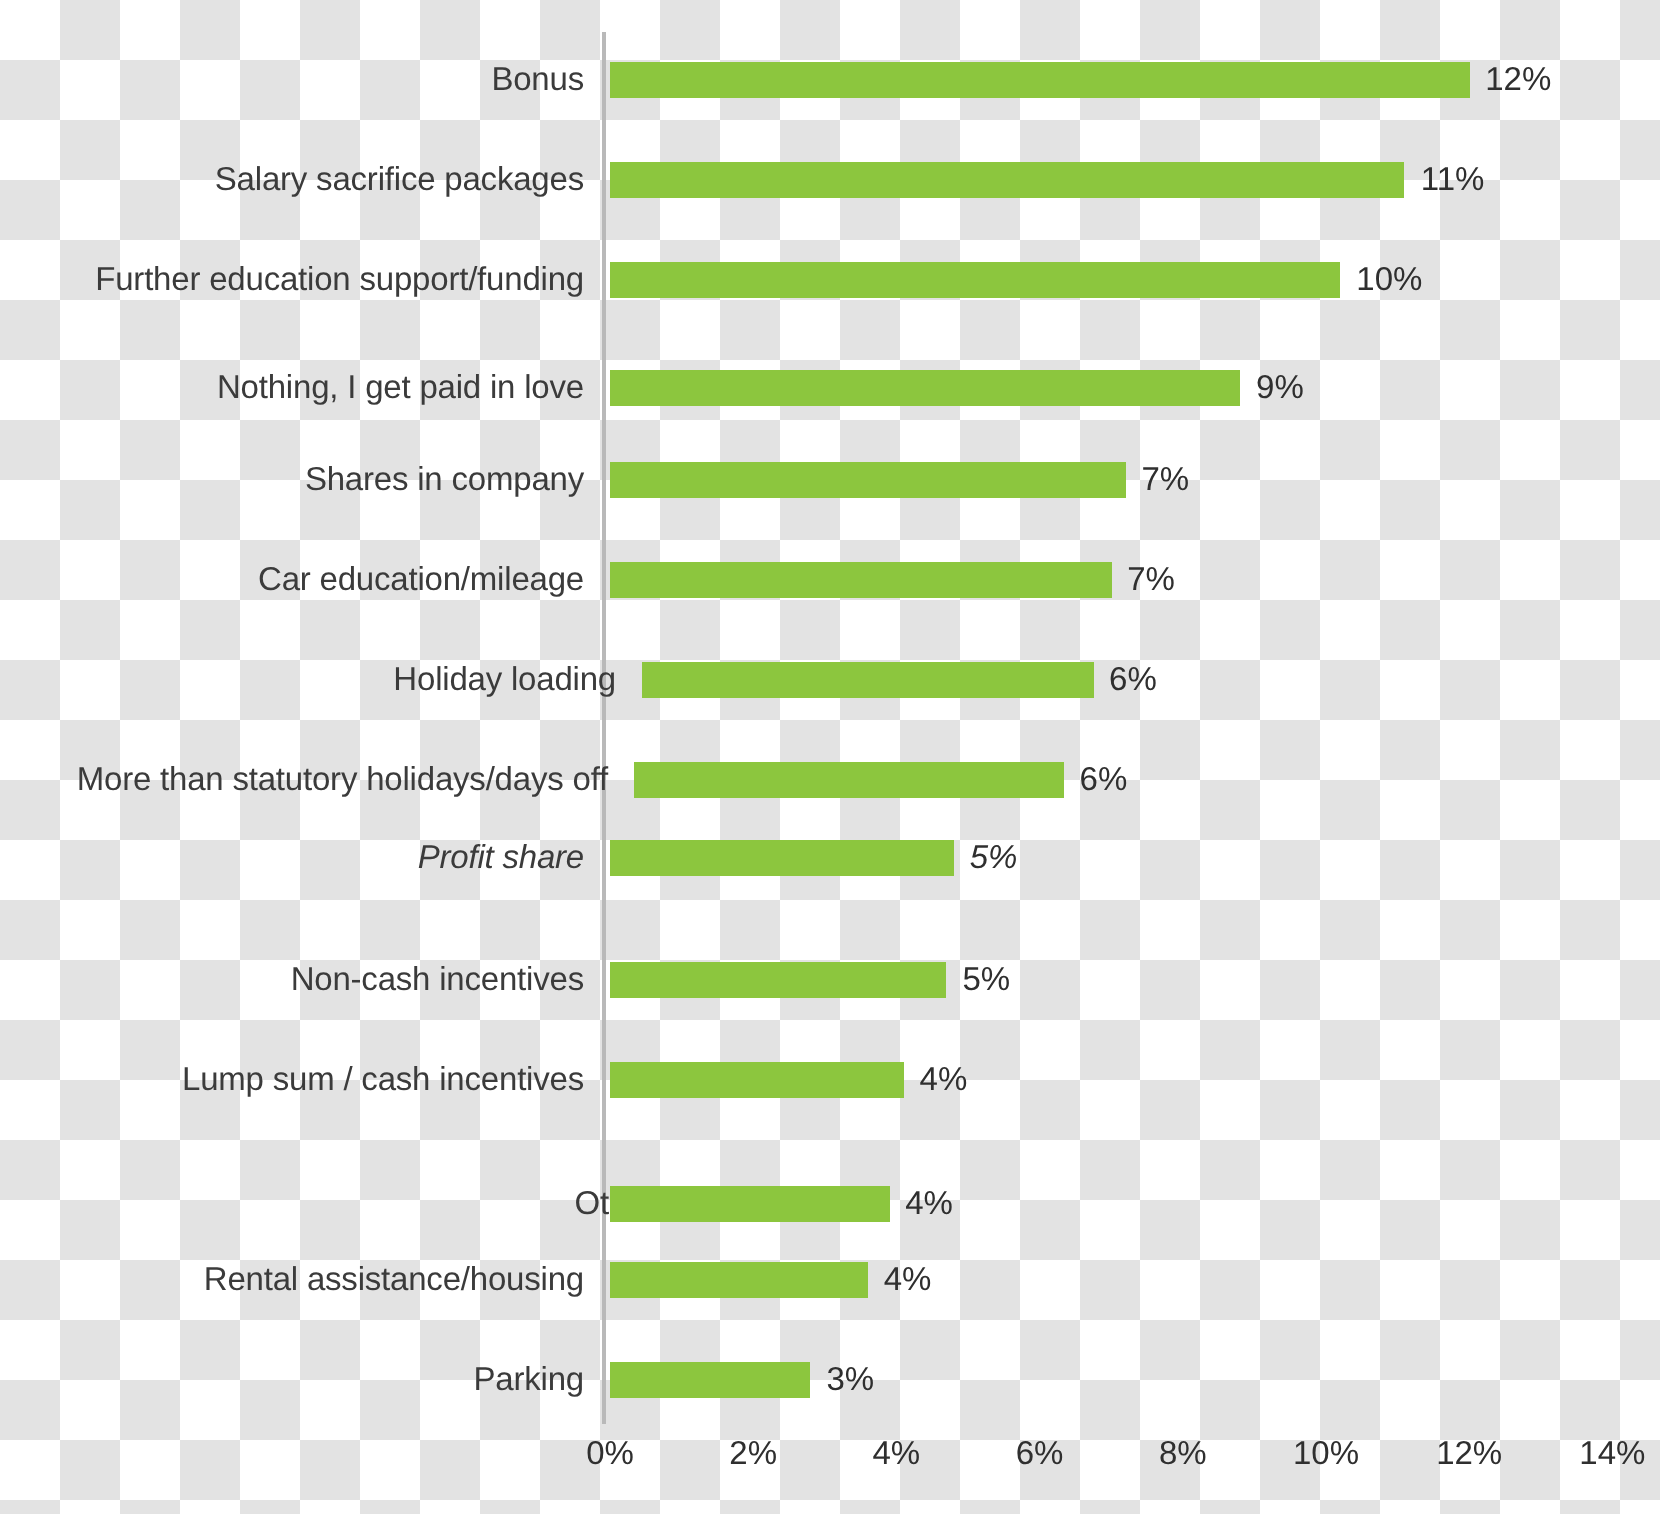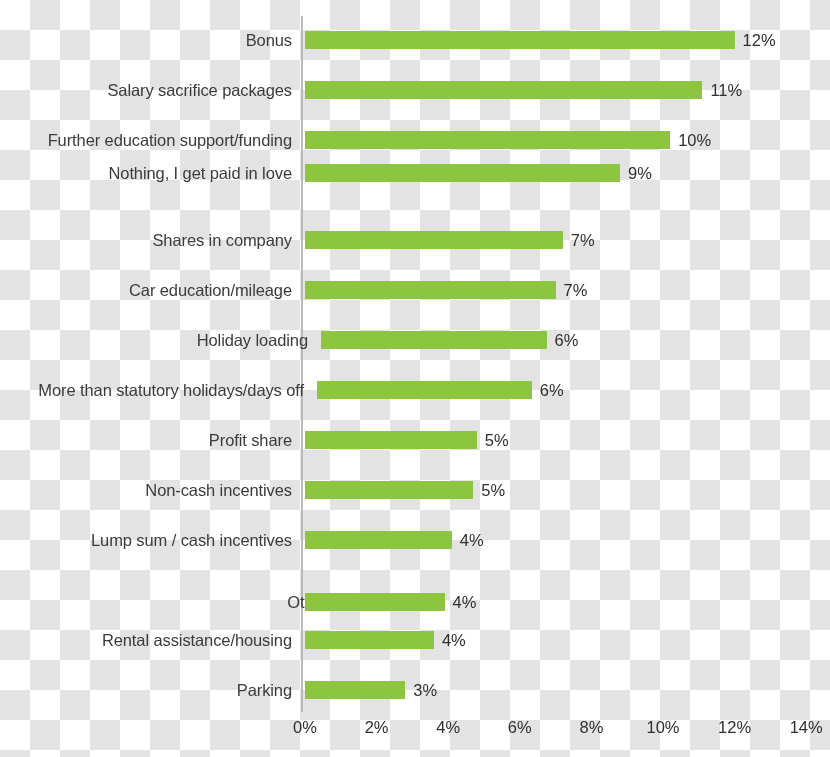--- a/index.html
+++ b/index.html
@@ -113,21 +113,21 @@
         <div class="row" style="top: 65px;">
           <div class="cat-label">Salary sacrifice packages</div>
           <div class="bar" style="width: 397.38px; background: rgb(140, 198, 62);"></div>
           <div class="val-label" style="left: 710.38px;">11%</div>
         </div>
         <div class="row" style="top: 115px;">
           <div class="cat-label">Further education support/funding</div>
           <div class="bar" style="width: 365.16px; background: rgb(140, 198, 62);"></div>
           <div class="val-label" style="left: 678.16px;">10%</div>
         </div>
-        <div class="row" style="top: 148px;">
+        <div class="row" style="top: 169px;">
           <div class="cat-label">Nothing, I get paid in love</div>
           <div class="bar" style="width: 315.04px; background: rgb(140, 198, 62);"></div>
           <div class="val-label" style="left: 628.04px;">9%</div>
         </div>
         <div class="row" style="top: 215px;">
           <div class="cat-label">Shares in company</div>
           <div class="bar" style="width: 257.76px; background: rgb(140, 198, 62);"></div>
           <div class="val-label" style="left: 570.76px;">7%</div>
         </div>
         <div class="row" style="top: 265px;">
@@ -138,21 +138,21 @@
         <div class="row" style="top: 315px; margin-left: 16px;">
           <div class="cat-label">Holiday loading</div>
           <div class="bar" style="width: 225.54px; background: rgb(140, 198, 62);"></div>
           <div class="val-label" style="left: 538.54px;">6%</div>
         </div>
         <div class="row" style="top: 365px; margin-left: 12px;">
           <div class="cat-label">More than statutory holidays/days off</div>
           <div class="bar" style="width: 214.8px; background: rgb(140, 198, 62);"></div>
           <div class="val-label" style="left: 527.8px;">6%</div>
         </div>
-        <div class="row" style="top: 415px;">
+        <div class="row" style="top: 404px; font-style: italic;">
           <div class="cat-label">Profit share</div>
           <div class="bar" style="width: 171.84px; background: rgb(140, 198, 62);"></div>
           <div class="val-label" style="left: 484.84px;">5%</div>
         </div>
         <div class="row" style="top: 465px;">
           <div class="cat-label">Non-cash incentives</div>
           <div class="bar" style="width: 168.26px; background: rgb(140, 198, 62);"></div>
           <div class="val-label" style="left: 481.26px;">5%</div>
         </div>
         <div class="row" style="top: 515px;">

